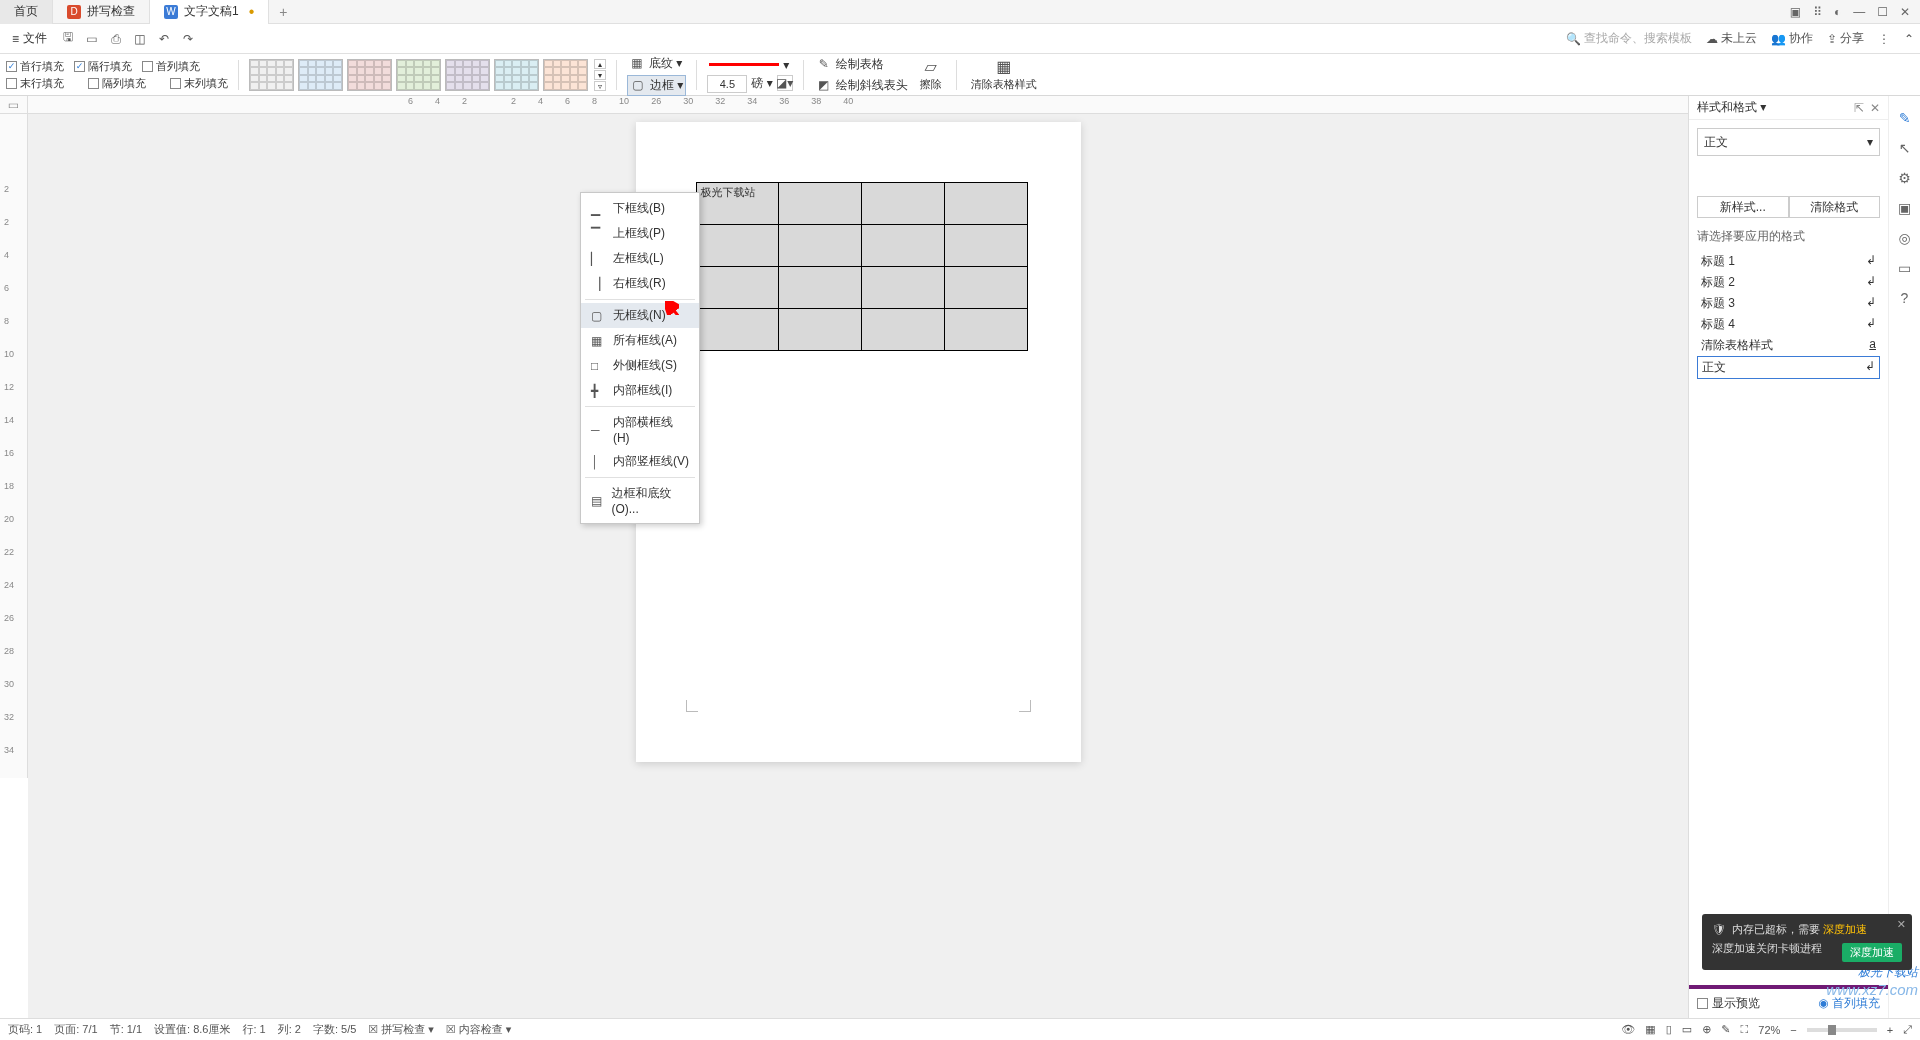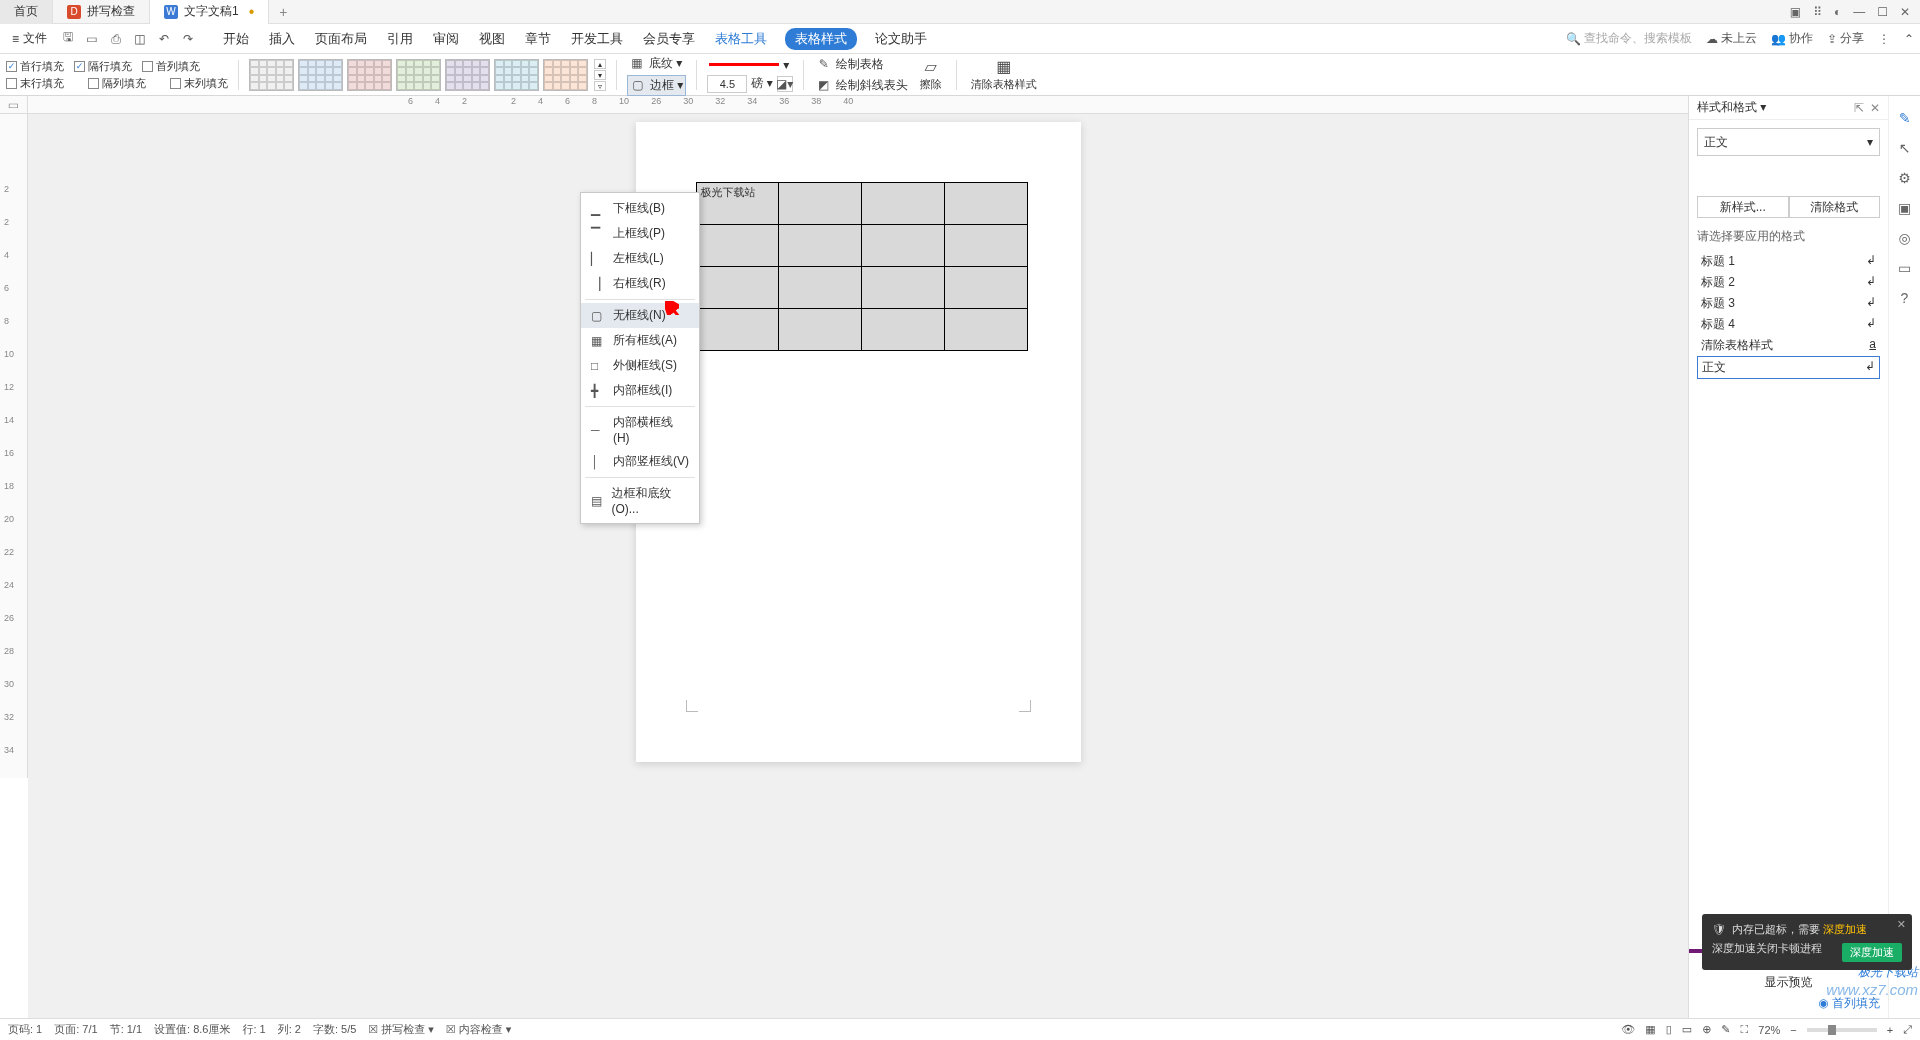--- a/index.html
+++ b/index.html
@@ -88,21 +88,21 @@
 .sp-header { height: 24px; display: flex; align-items: center; padding: 0 8px; border-bottom: 1px solid #eee; gap: 6px; }
 .sp-header .flex1 { flex: 1; }
 .sp-close { cursor: pointer; color: #888; }
 .sp-body { padding: 8px; flex: 1; overflow: auto; }
 .sp-select { width: 100%; height: 28px; border: 1px solid #ccc; padding: 0 6px; display: flex; align-items: center; justify-content: space-between; margin-bottom: 8px; }
 .sp-btns { display: flex; margin-bottom: 10px; margin-top: 40px; }
 .sp-btn { flex: 1; height: 22px; border: 1px solid #ccc; text-align: center; line-height: 20px; cursor: pointer; }
 .sp-label { color: #666; margin-bottom: 6px; }
 .sp-list-item { display: flex; justify-content: space-between; padding: 2px 4px; cursor: pointer; }
 .sp-list-item.active { border: 1px solid #3b7bd6; }
-.sp-footer { border-top: 4px solid #701a75; padding: 6px 8px; display: flex; align-items: center; gap: 4px; flex-direction: column; }
+.sp-footer { border-top: 4px solid #701a75; padding: 6px 8px; display: flex; align-items: center; gap: 4px; }
 .sp-link { color: #2e7cd6; margin-left: auto; cursor: pointer; }
 
 .rightbar { width: 32px; border-left: 1px solid #eee; display: flex; flex-direction: column; align-items: center; gap: 14px; padding-top: 14px; color: #666; }
 .rightbar .rb-item { cursor: pointer; font-size: 14px; }
 .rightbar .rb-item.active { color: #2e7cd6; }
 
 
 .statusbar { height: 22px; border-top: 1px solid #ddd; display: flex; align-items: center; font-size: 11px; padding: 0 8px; gap: 12px; color: #555; }
 .statusbar .flex1 { flex: 1; }
 .status-icons { display: flex; gap: 10px; align-items: center; }
@@ -155,34 +155,20 @@
       <span>文件</span>
     </div>
     <div class="qat">
       <span class="qat-btn">🖫</span>
       <span class="qat-btn">▭</span>
       <span class="qat-btn">⎙</span>
       <span class="qat-btn">◫</span>
       <span class="qat-btn">↶</span>
       <span class="qat-btn">↷</span>
     </div>
-  </div>
-  <div class="ribbon-tabs">
-    <span class="ribbon-tab">开始</span>
-    <span class="ribbon-tab">插入</span>
-    <span class="ribbon-tab">页面布局</span>
-    <span class="ribbon-tab">引用</span>
-    <span class="ribbon-tab">审阅</span>
-    <span class="ribbon-tab">视图</span>
-    <span class="ribbon-tab">章节</span>
-    <span class="ribbon-tab">开发工具</span>
-    <span class="ribbon-tab">会员专享</span>
-    <span class="ribbon-tab blue">表格工具</span>
-    <span class="ribbon-tab active">表格样式</span>
-    <span class="ribbon-tab">论文助手</span>
   </div>
   <div class="menu-right">
     <span class="menu-right-item">
       <span>🔍</span>
       <span style="color:#aaa">查找命令、搜索模板</span>
     </span>
     <span class="menu-right-item">
       <span>☁</span>
       <span>未上云</span>
     </span>
@@ -402,21 +388,21 @@
         <span class="small-icon">▢</span>
         <span>边框 ▾</span>
       </span>
   </div>
   <div class="divider"></div>
   <div class="ribbon-group">
     <div class="small-dropdown">
         <span class="border-color-sample"></span>
         <span>▾</span>
       </div>
-    <div style="display:flex;gap:4px;align-items:center">
+    <div style="display:flex;gap:4px;align-items:flex-start">
       <span class="border-width-box">4.5</span>
       <span>磅 ▾</span>
       <span class="small-icon" style="border:1px solid #ccc">◪▾</span>
     </div>
   </div>
   <div class="divider"></div>
   <div class="ribbon-group" style="gap:2px">
     <span class="small-dropdown">
         <span class="small-icon">✎</span>
         <span>绘制表格</span>

